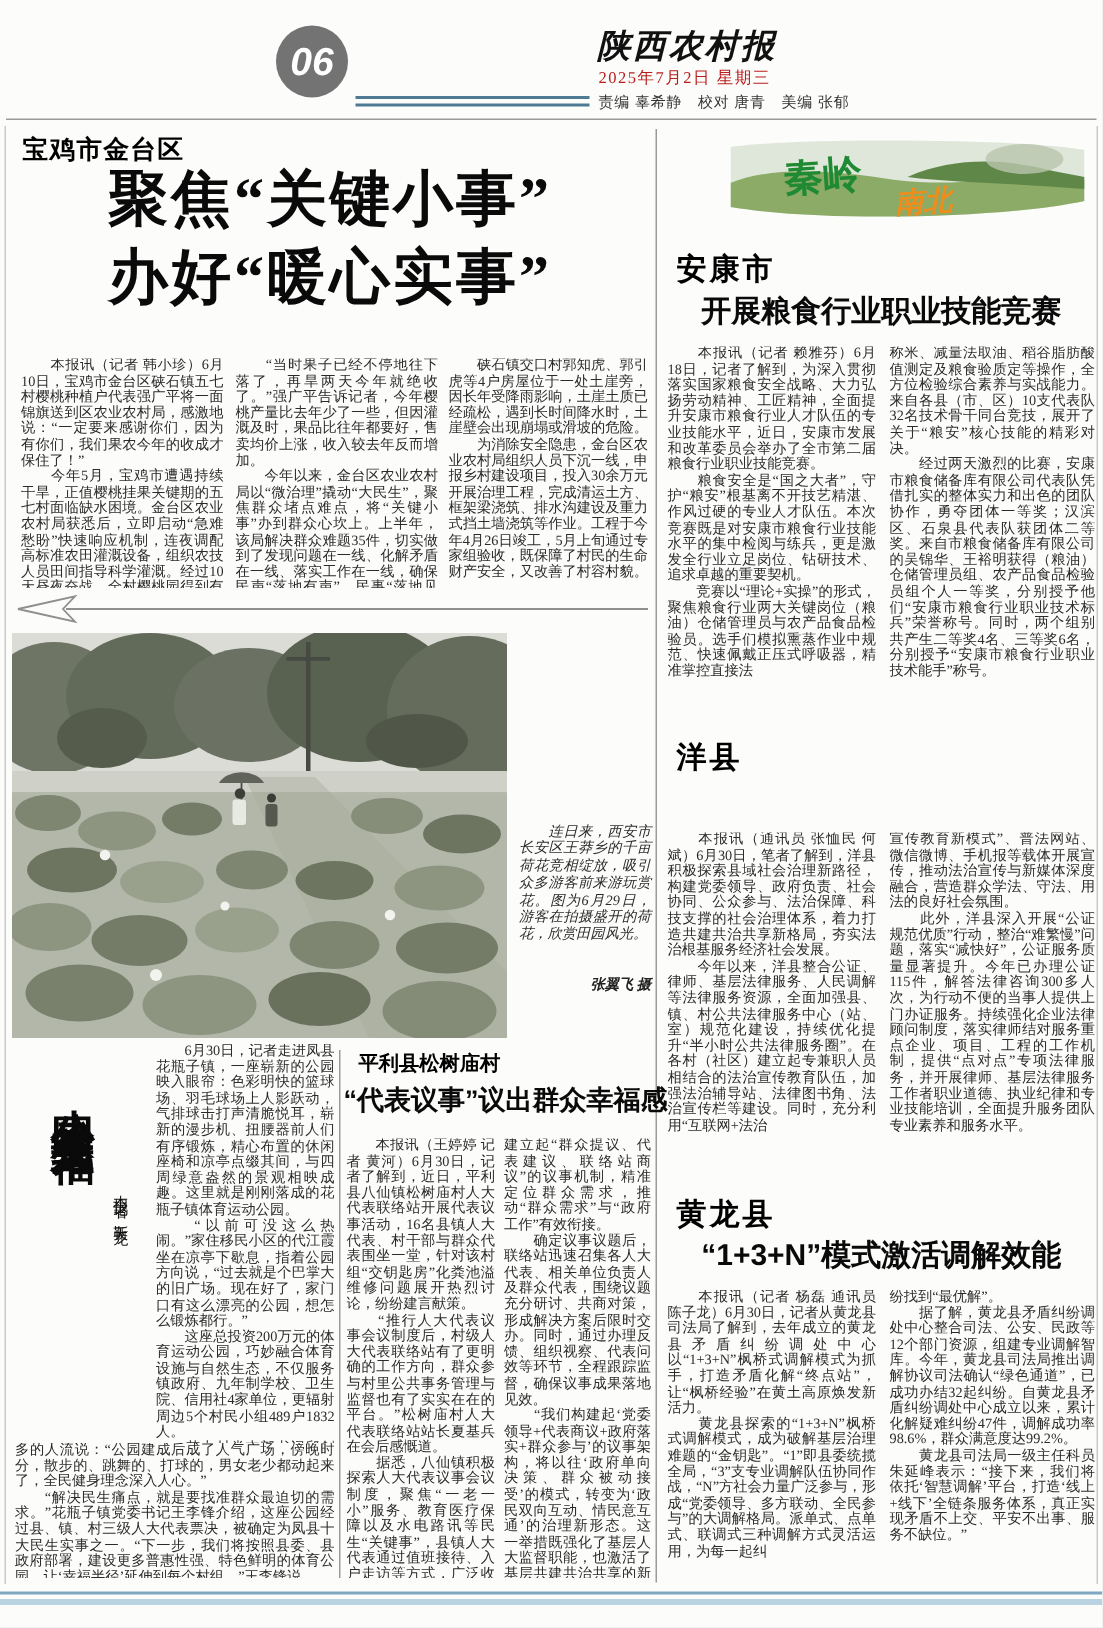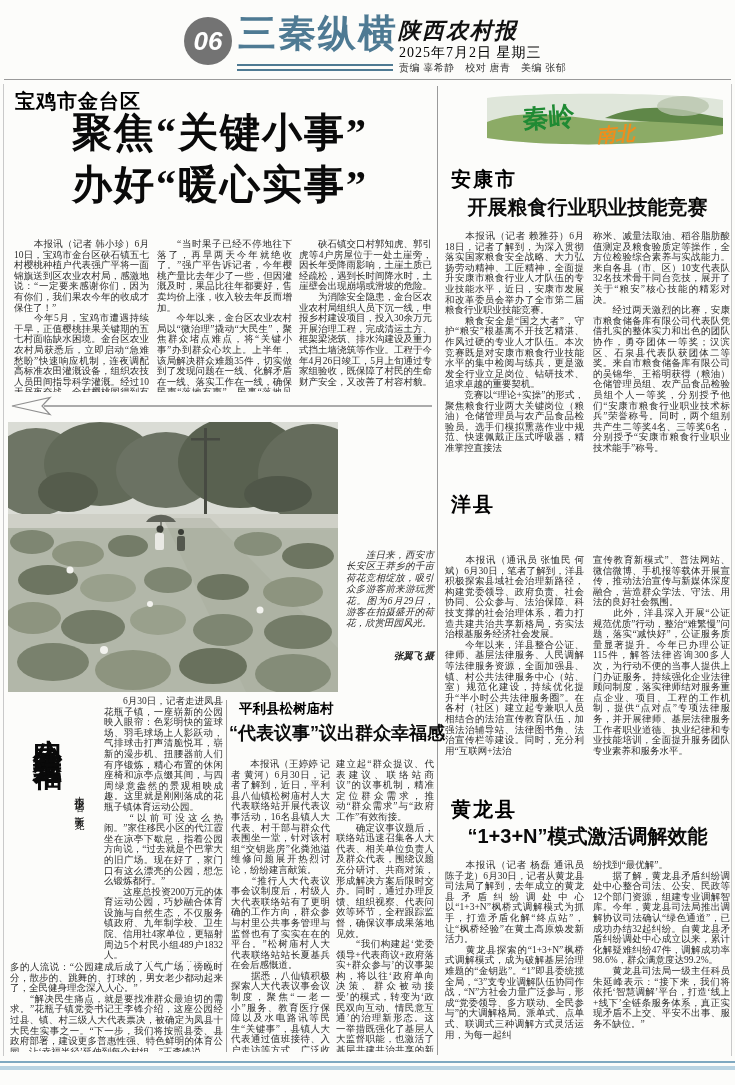--- a/index.html
+++ b/index.html
@@ -14,25 +14,25 @@
 
   
   .pagenum{left:184px;top:17px;width:48px;height:48px;border-radius:50%;background:#737373;
            color:#fff;font-weight:bold;font-size:26px;display:flex;align-items:center;
            justify-content:center;font-style:italic;}
   .section-title{left:238px;top:14px;font-size:38px;font-weight:bold;color:#4e7a93;
                  letter-spacing:2px;line-height:1;}
   .title-ul{left:237px;width:156px;height:2px;background:#4e7a93;}
   .masthead{left:398px;top:16px;font-size:22px;font-weight:bold;font-style:italic;color:#111;
             letter-spacing:2px;}
-  .pub-date{left:399px;top:44px;font-size:14px;color:#000000;letter-spacing:1px;}
+  .pub-date{left:399px;top:44px;font-size:11px;color:#b91c1c;letter-spacing:1px;}
   .staff{left:399px;top:61px;font-size:10px;color:#333;letter-spacing:0.5px;}
 
   
-  .lead-kicker{left:15px;top:88px;font-size:20px;font-weight:bold;color:#000;letter-spacing:1px;}
+  .lead-kicker{left:15px;top:88px;font-size:17px;font-weight:bold;color:#000;letter-spacing:1px;}
   .lead-h{left:8px;width:424px;text-align:center;font-size:40px;font-weight:bold;color:#0a0a0a;
           letter-spacing:2px;line-height:1;}
   .lead-col{top:239px;height:153px;}
 
   
   .caption{left:346px;top:550px;width:88px;font-size:9.5px;line-height:11.4px;font-style:italic;
            text-align:justify;white-space:pre-line;color:#2b2b2b;}
   .credit{left:346px;top:650px;width:88px;font-size:9.5px;font-style:italic;font-weight:bold;
           text-align:right;color:#222;}
 
@@ -55,21 +55,20 @@
 
   .bottom-line1{left:0;top:1061px;width:735px;height:2px;background:#7fa8c0;}
   .bottom-line2{left:0;top:1066px;width:735px;height:4px;background:#b9d3e2;}
 </style>
 </head>
 <body>
 
 <div class="page">
 
   <div class="abs pagenum sans">06</div>
-  <div class="abs section-title sans">三秦纵横</div>
   <div class="abs title-ul" style="top:64px;"></div>
   <div class="abs title-ul" style="top:69px;"></div>
   <div class="abs masthead">陕西农村报</div>
   <div class="abs pub-date">2025年7月2日 星期三</div>
   <div class="abs staff sans">责编 辜希静　校对 唐青　美编 张郁</div>
   <div class="abs rule" style="left:4px;top:79px;width:727px;height:1px;"></div>
 
   <div class="abs frame" style="left:3px;top:84px;width:1px;height:972px;"></div>
   <div class="abs frame" style="left:731px;top:84px;width:1px;height:972px;"></div>
   <div class="abs rule" style="left:437px;top:86px;width:1px;height:969px;"></div>

